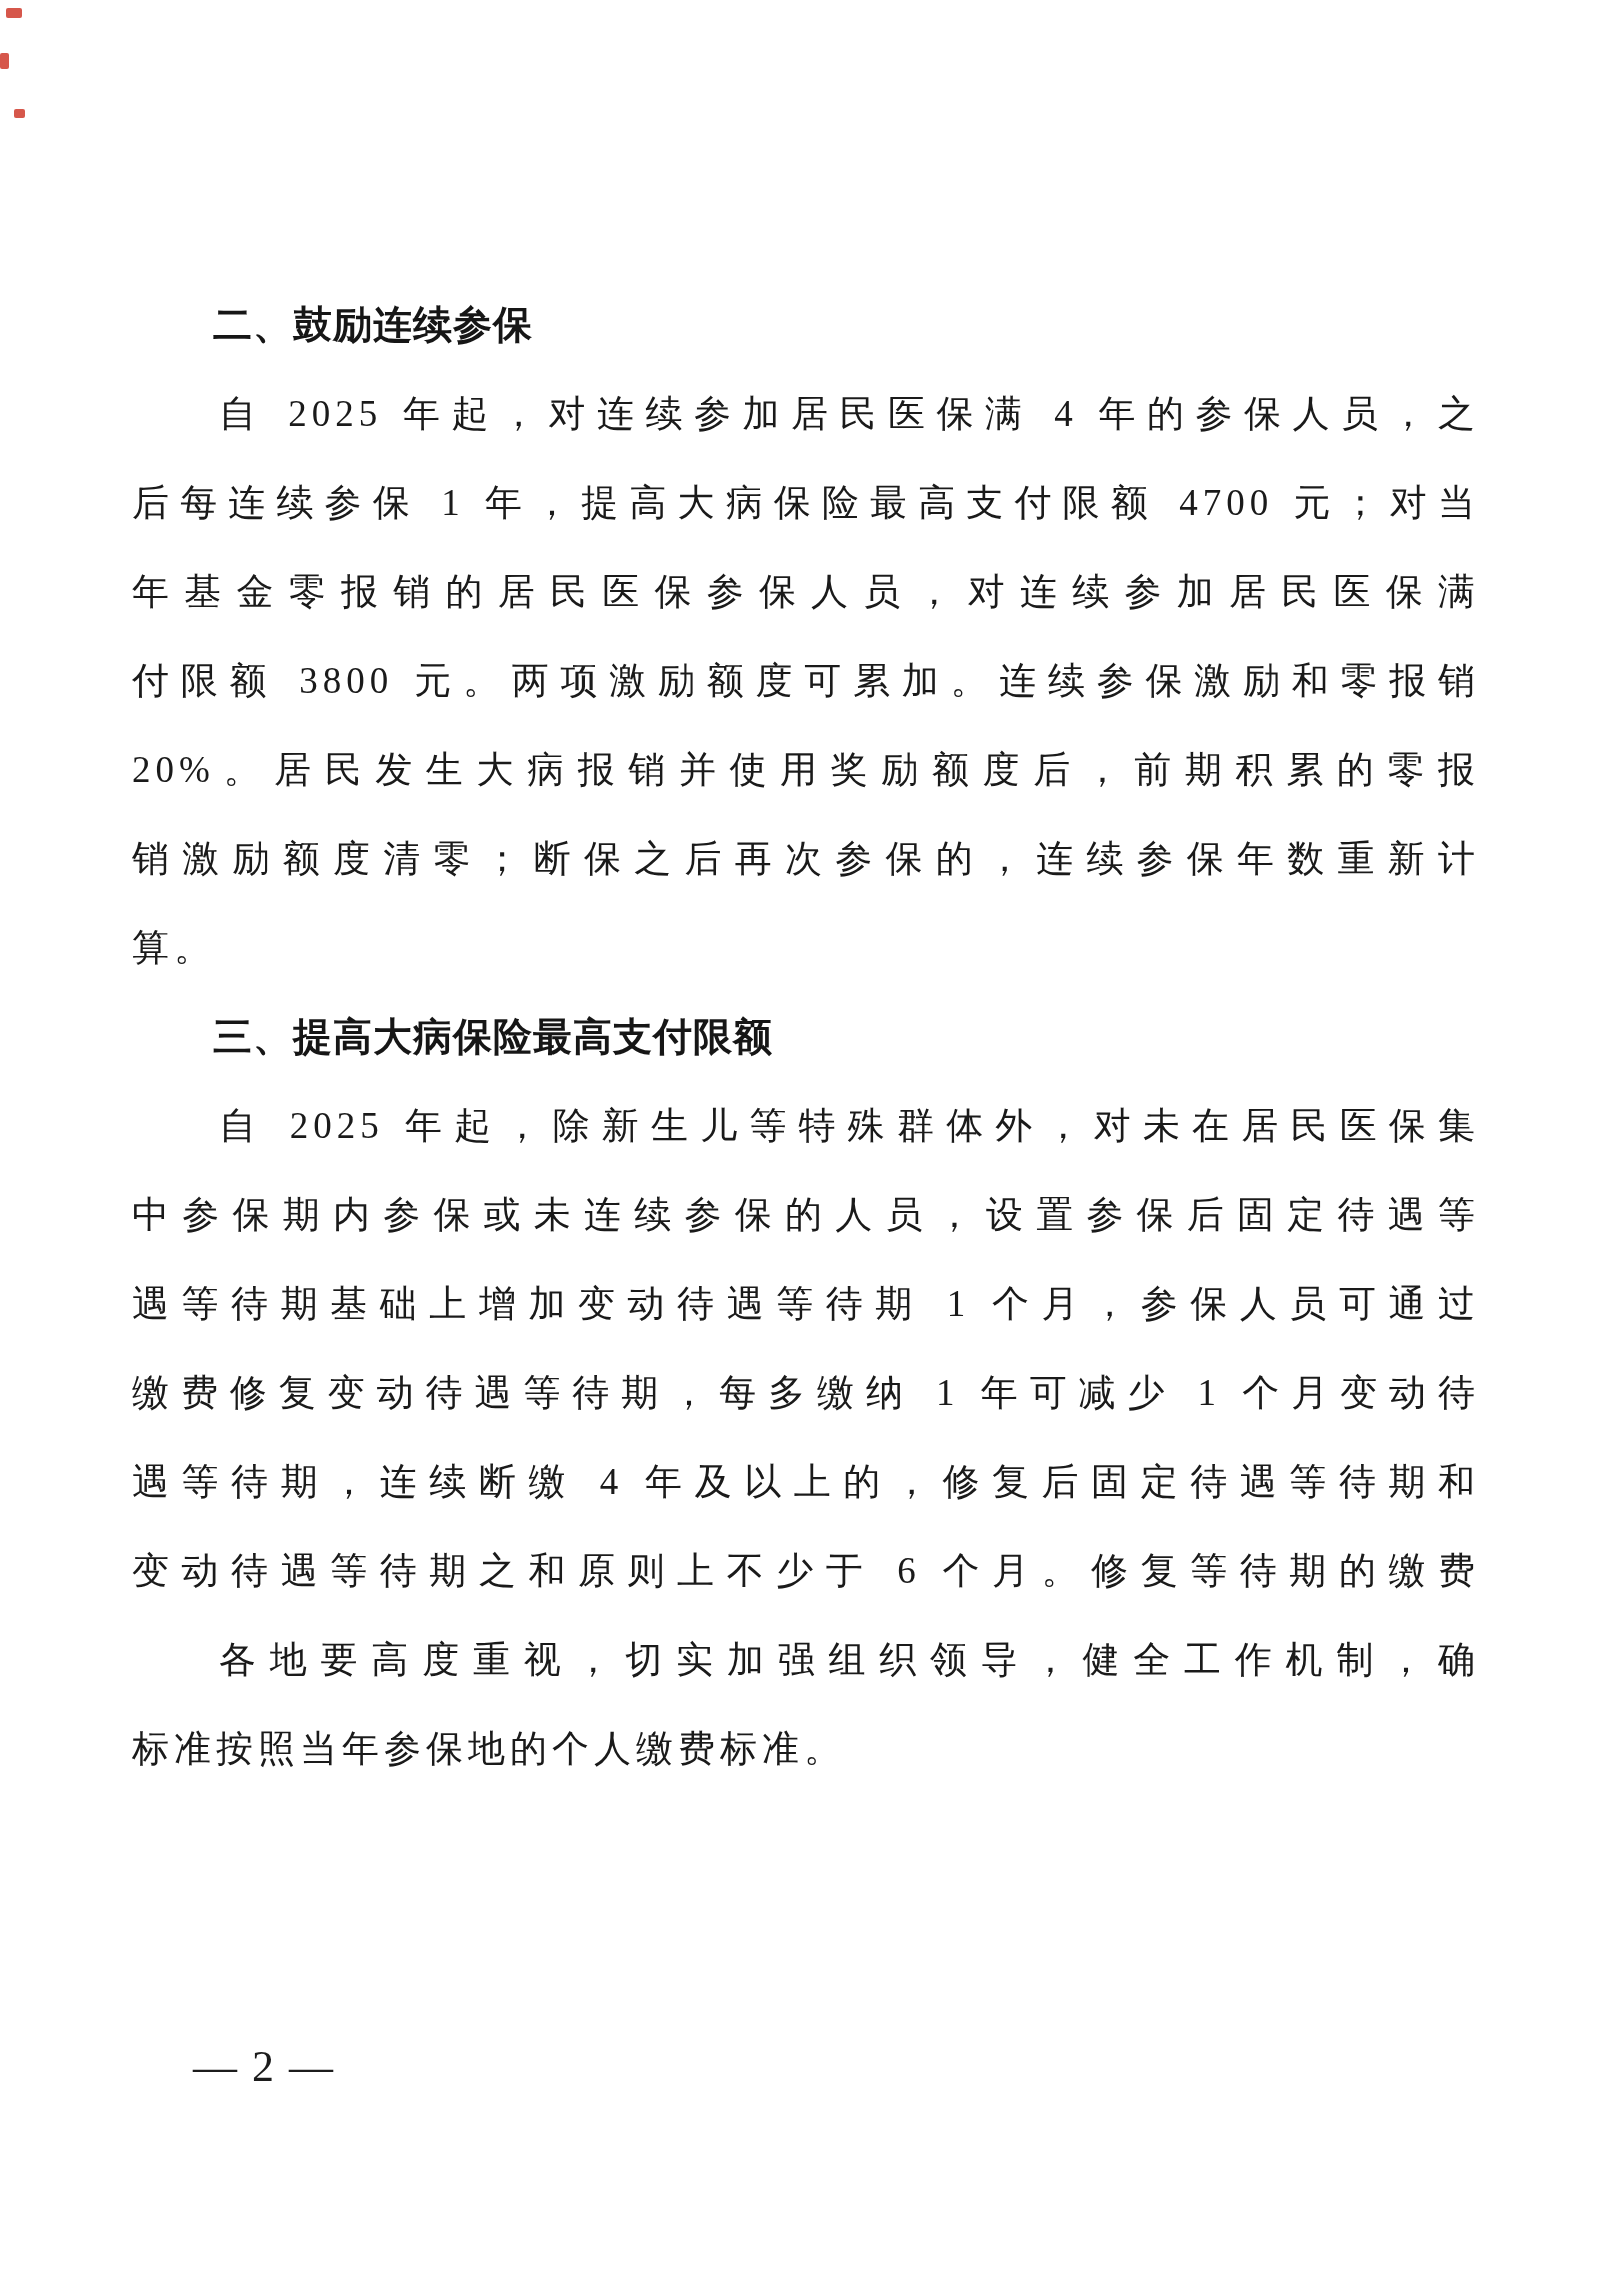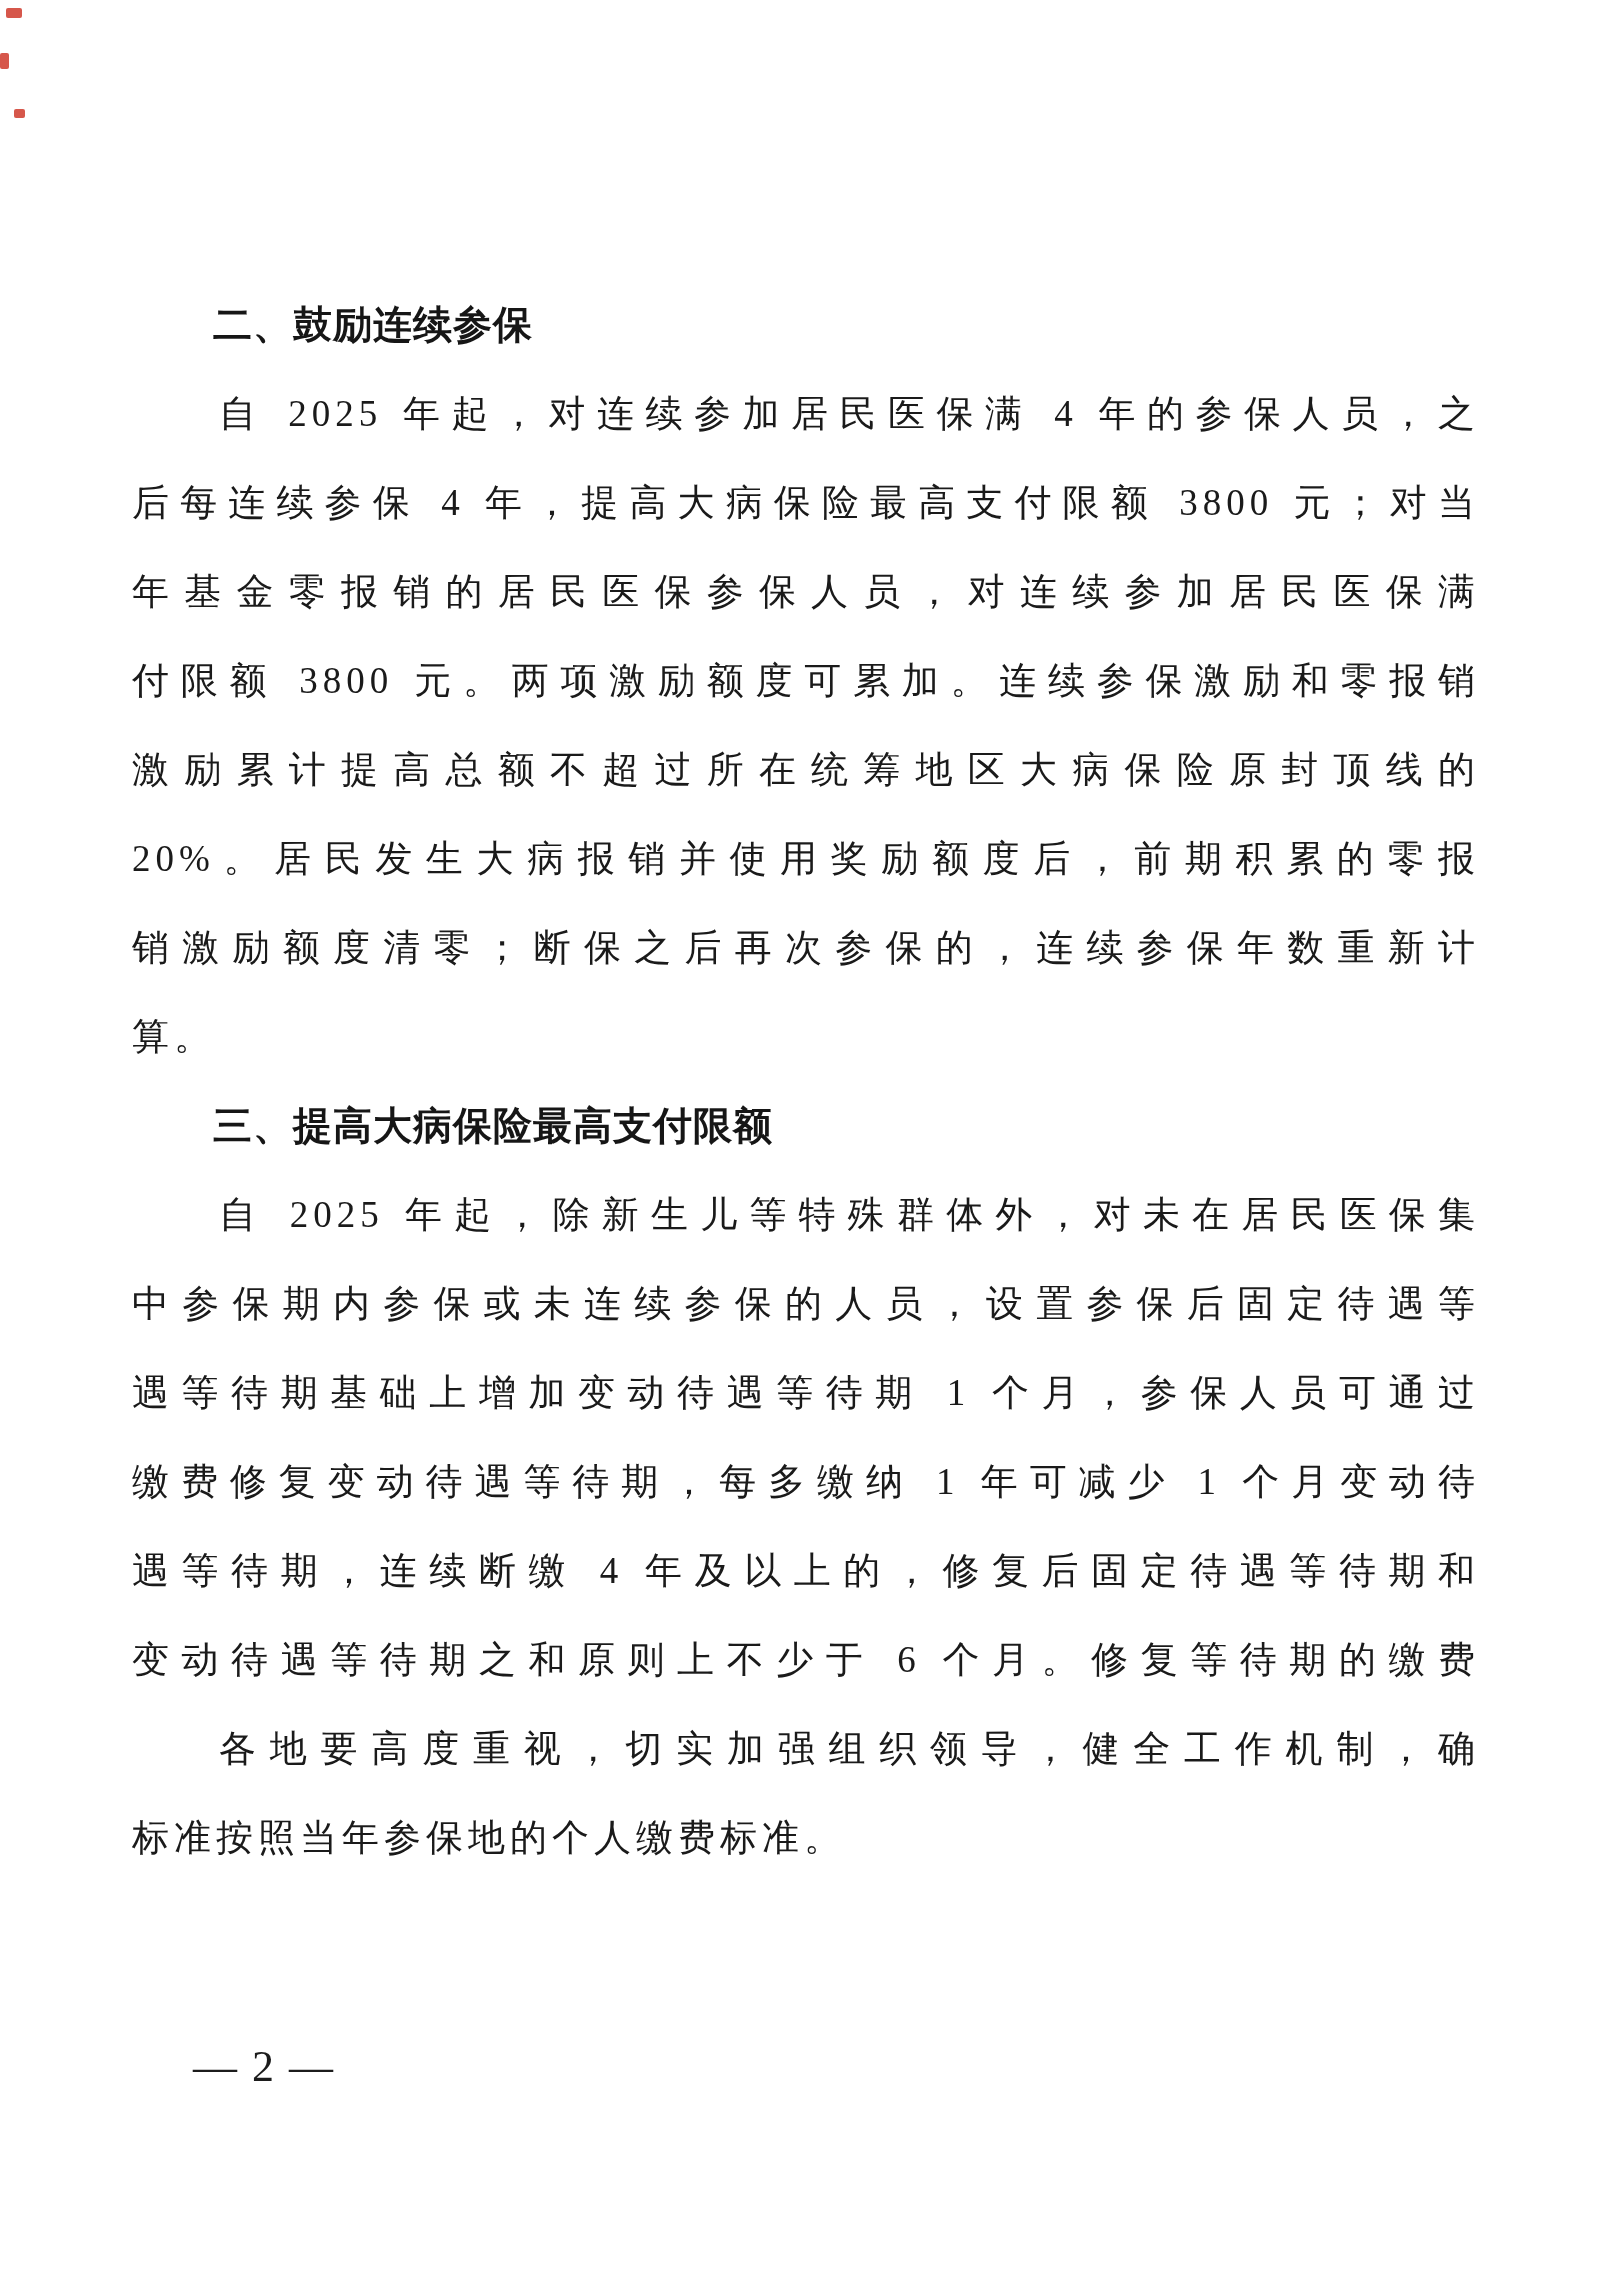--- a/index.html
+++ b/index.html
@@ -75,24 +75,23 @@
     <span class="speck s1"></span>
     <span class="speck s2"></span>
     <span class="speck s3"></span>
   </div>
 
   <div class="content">
 
     <h2 class="heading">二、鼓励连续参保</h2>
 
     <p class="line indent">自 2025 年起，对连续参加居民医保满 4 年的参保人员，之</p>
-    <p class="line">后每连续参保 4 年，提高大病保险最高支付限额 3800 元；对当</p>
+    <p class="line">后每连续参保 1 年，提高大病保险最高支付限额 4700 元；对当</p>
     <p class="line">年基金零报销的居民医保参保人员，对连续参加居民医保满</p>
     <p class="line">付限额 3800 元。两项激励额度可累加。连续参保激励和零报销</p>
-    <p class="line">激励累计提高总额不超过所在统筹地区大病保险原封顶线的</p>
     <p class="line">20%。居民发生大病报销并使用奖励额度后，前期积累的零报</p>
     <p class="line">销激励额度清零；断保之后再次参保的，连续参保年数重新计</p>
     <p class="line para-end">算。</p>
 
     <h2 class="heading">三、提高大病保险最高支付限额</h2>
 
     <p class="line indent">自 2025 年起，除新生儿等特殊群体外，对未在居民医保集</p>
     <p class="line">中参保期内参保或未连续参保的人员，设置参保后固定待遇等</p>
     <p class="line">遇等待期基础上增加变动待遇等待期 1 个月，参保人员可通过</p>
     <p class="line">缴费修复变动待遇等待期，每多缴纳 1 年可减少 1 个月变动待</p>

